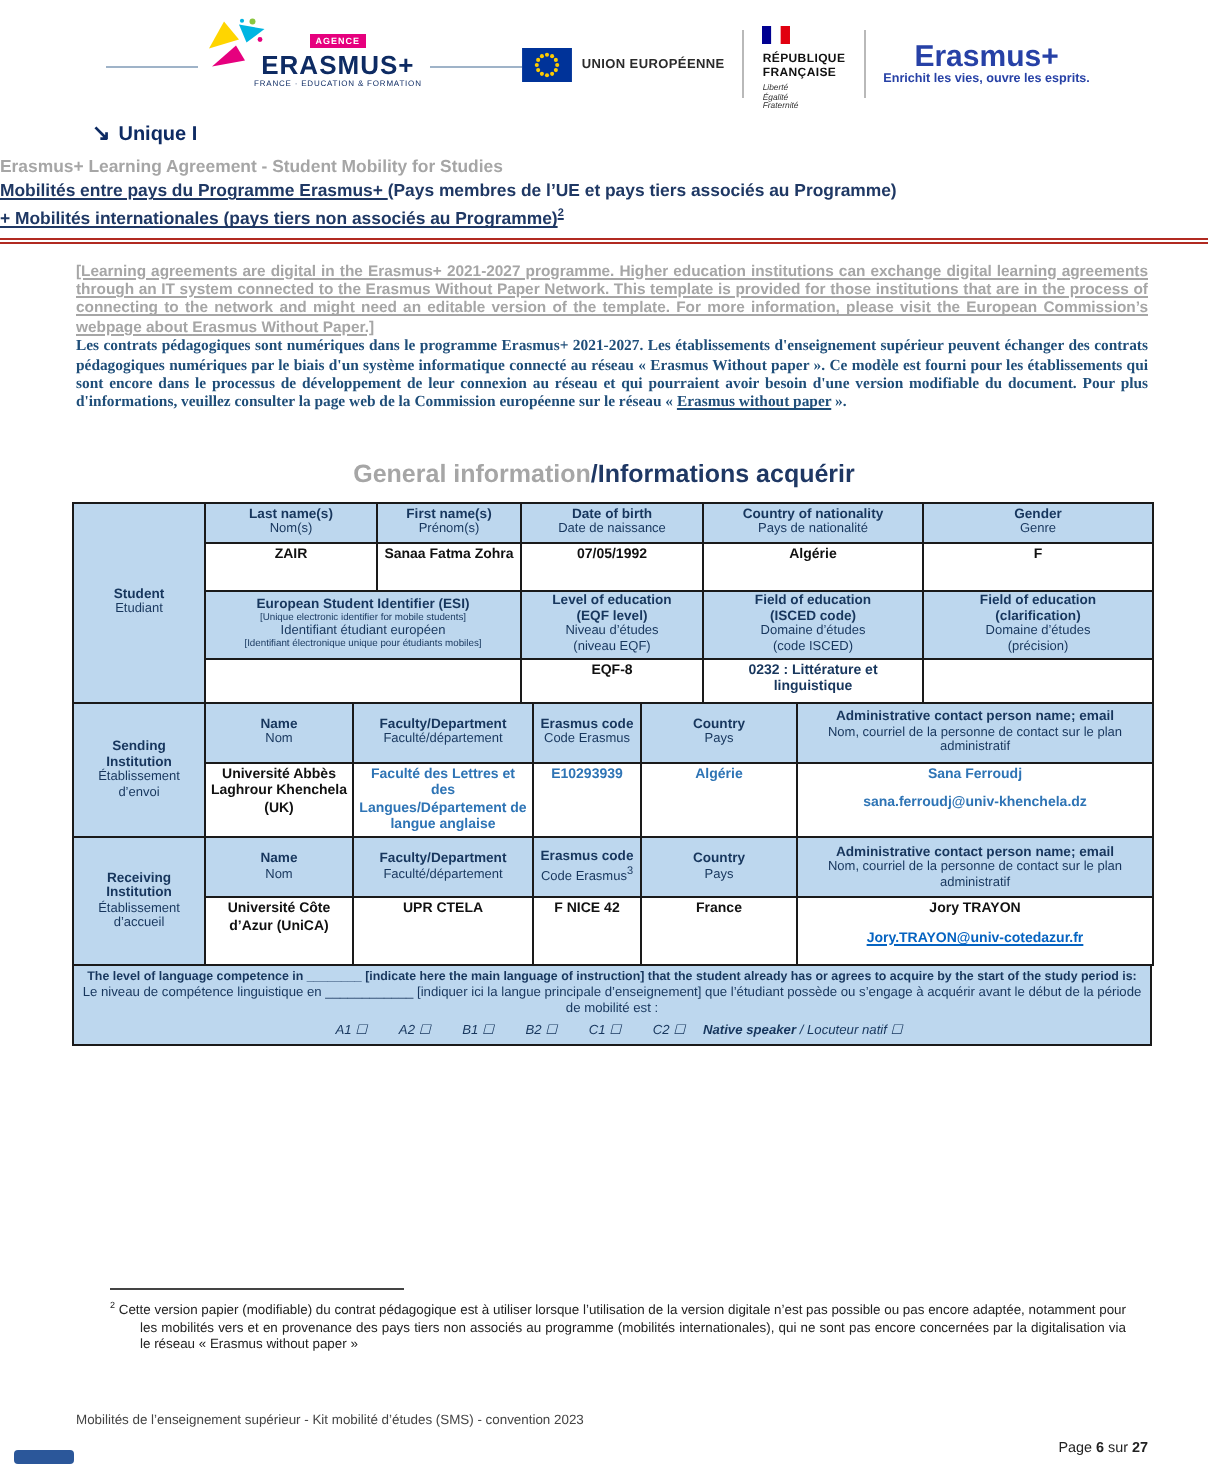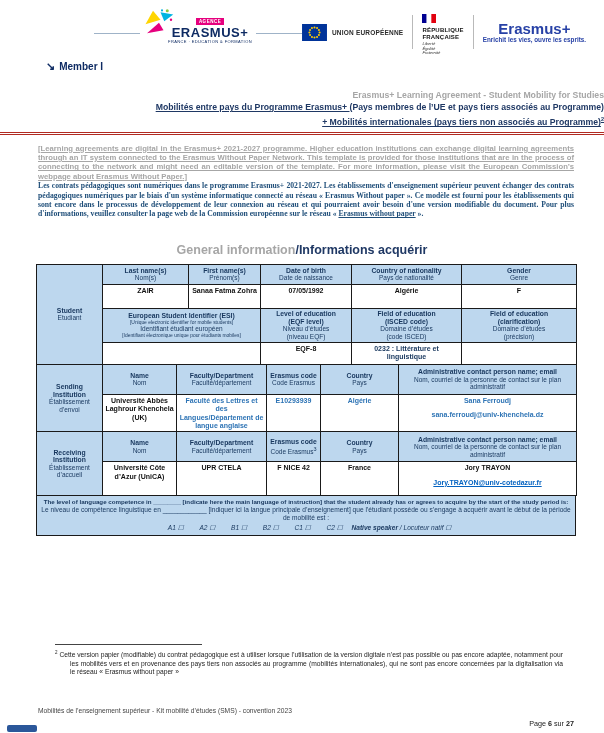--- a/index.html
+++ b/index.html
@@ -2,21 +2,21 @@
 <html><head>
 <meta charset="utf-8">
 <style>
   * { margin:0; padding:0; box-sizing:border-box; }
   html,body { background:#fff; }
   .page {
     position:relative; width:604px; height:733px; background:#ffffff;
     font-family:"Liberation Sans", sans-serif; overflow:hidden; color:#1a1a1a;
   }
   
-  .hdr { display:flex; justify-content:flex-end; align-items:flex-start; padding:9px 8px 0 3px; height:50px; }
+  .hdr { display:flex; justify-content:flex-start; align-items:flex-start; padding:9px 8px 0 3px; height:50px; }
   .agency { position:relative; display:flex; align-items:center; margin-left:50px; }
   .agency-line { height:1px; background:#9fb3c8; width:46px; margin-top:14px; }
   .agency-core { display:flex; align-items:flex-start; margin:0 4px; }
   .burst { width:30px; height:26px; margin-right:-6px; }
   .agency-text { text-align:center; }
   .agence-tag { display:inline-block; background:#E6007E; color:#fff; font-size:4.5px; font-weight:bold; padding:1px 3px; letter-spacing:.5px; }
   .agency-name { font-size:13px; font-weight:bold; color:#0E2B63; letter-spacing:.5px; line-height:12px; }
   .agency-sub { font-size:4px; color:#0E2B63; letter-spacing:.4px; }
   .hdr-right { display:flex; align-items:center; gap:9px; margin-right:4px; }
   .vdiv { width:1px; height:34px; background:#b9b9b9; }
@@ -24,21 +24,21 @@
   .eu-label { font-size:6.5px; font-weight:bold; color:#2b2b2b; letter-spacing:.2px; }
   .rf-block { text-align:left; }
   .rf-name { font-size:6px; font-weight:bold; color:#111; line-height:6.5px; letter-spacing:.2px; }
   .rf-motto { font-size:4.2px; font-style:italic; color:#333; line-height:4.6px; margin-top:2px; }
   .er-block { text-align:center; padding-right:6px; }
   .er-title { font-size:15px; font-weight:bold; color:#2741A6; line-height:15px; }
   .er-tag { font-size:6.3px; font-weight:bold; color:#2741A6; }
   
   .annexe { margin:10px 0 0 46px; font-size:10px; font-weight:bold; color:#0E2B63; }
   .annexe .arr { font-size:11px; margin-right:4px; }
-  .titles { text-align:right; margin-top:16px; }
+  .titles { text-align:left; margin-top:4px; }
   .t { font-size:8.7px; font-weight:bold; line-height:12.2px; }
   .t-gray { color:#A6A6A6; }
   .t-navy { color:#1F3864; }
   .u { text-decoration:underline; }
   sup { font-size:5.5px; vertical-align:super; }
   .redline { margin-top:3px; border-top:3px double #B12A21; width:100%; }
   
   .paras { margin:9px 30px 0 38px; }
   .para { font-size:7.7px; line-height:9.4px; text-align:justify; font-weight:bold; }
   .para-en { color:#A6A6A6;text-decoration:underline; }
@@ -142,21 +142,21 @@
       </div>
       <div class="vdiv"></div>
       <div class="er-block">
         <div class="er-title">Erasmus+</div>
         <div class="er-tag">Enrichit les vies, ouvre les esprits.</div>
       </div>
     </div>
   </div>
 
   <div class="annexe">
-    <span class="arr">↘</span><span>Member I</span>
+    <span class="arr">↘</span><span>Unique I</span>
   </div>
 
   <div class="titles">
     <div class="t t-gray">Erasmus+ Learning Agreement - Student Mobility for Studies</div>
     <div class="t t-navy"><span class="u">Mobilités entre pays du Programme Erasmus+ </span><span>(Pays membres de l’UE et pays tiers associés au Programme)</span></div>
     <div class="t t-navy"><span class="u">+ Mobilités internationales (pays tiers non associés au Programme)</span><sup class="u">2</sup></div>
   </div>
 
   <div class="redline"></div>
 

